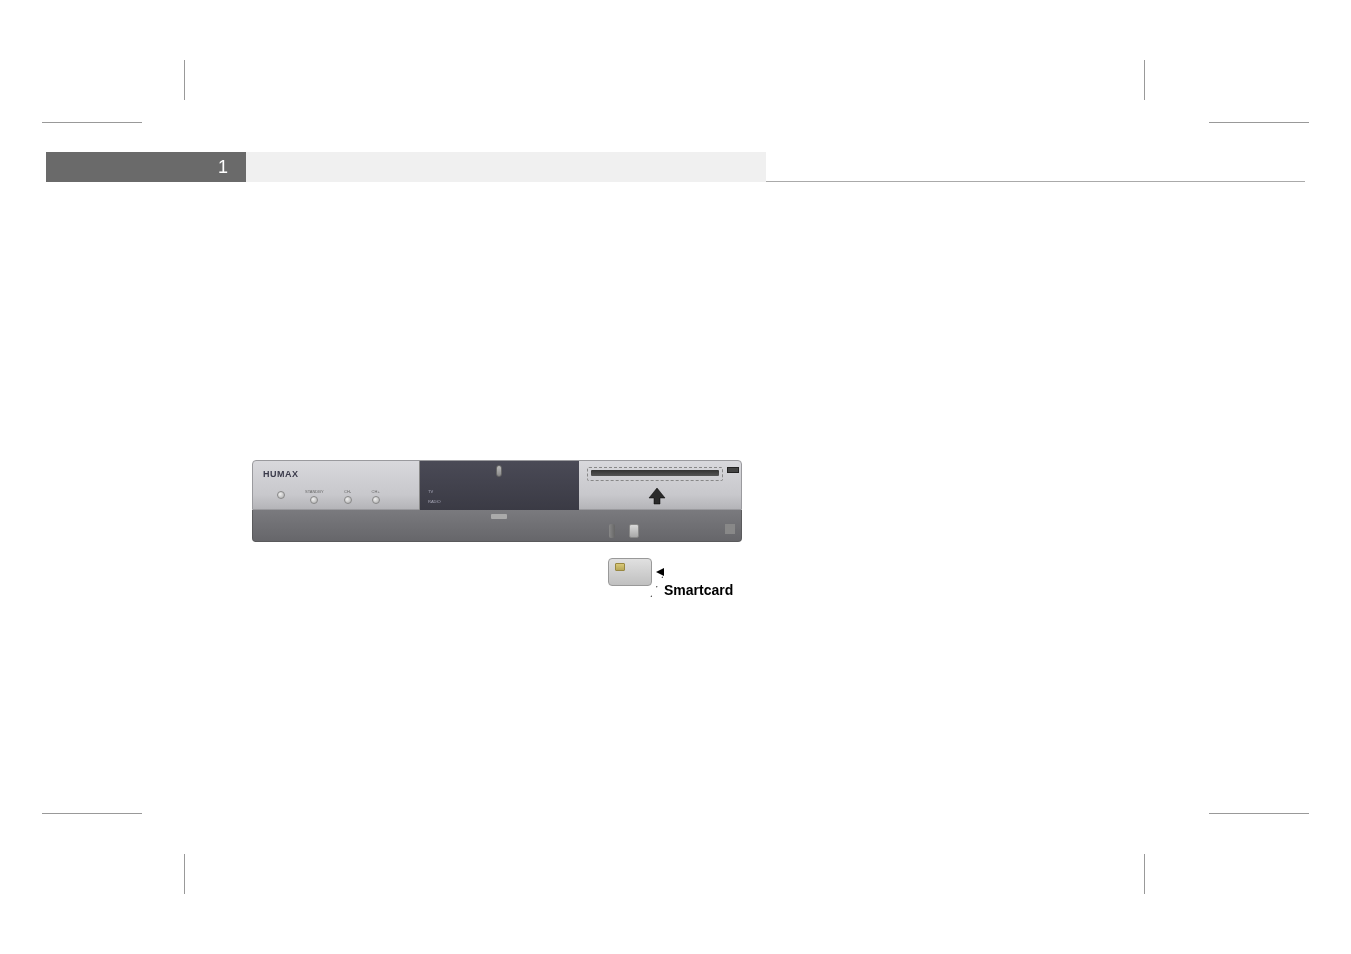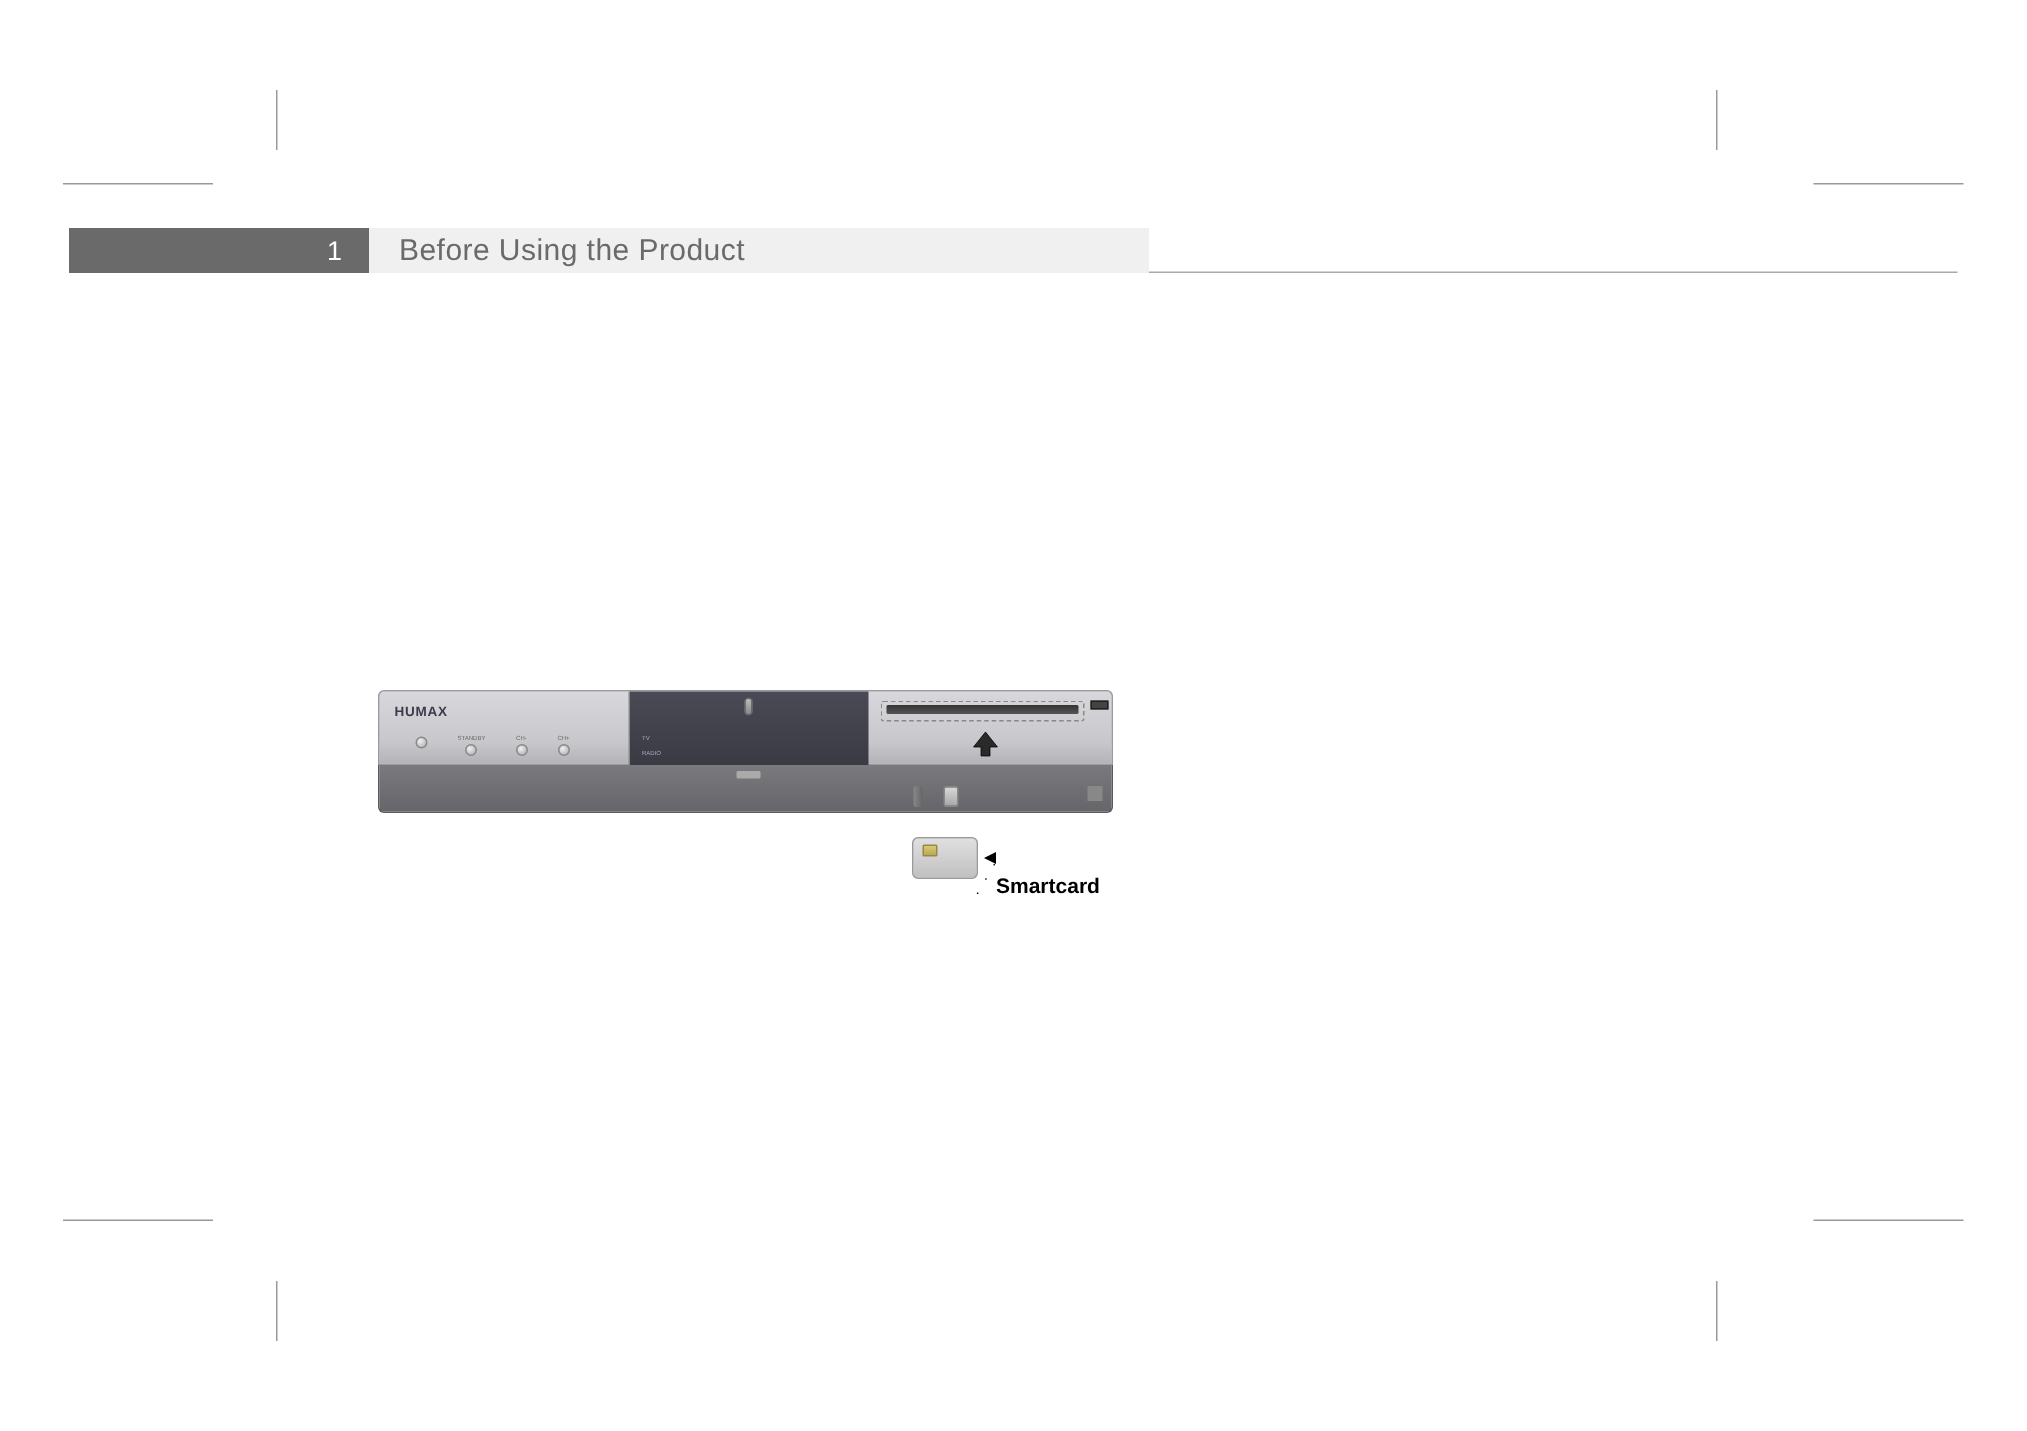--- a/index.html
+++ b/index.html
@@ -324,21 +324,20 @@
 <div class="crop-mark crop-tr-h"></div>
 <div class="crop-mark crop-tr-v"></div>
 <div class="crop-mark crop-bl-h"></div>
 <div class="crop-mark crop-bl-v"></div>
 <div class="crop-mark crop-br-h"></div>
 <div class="crop-mark crop-br-v"></div>
 
 <div class="header-row">
   <div class="header-bar">
     <div class="chapter-num-box">1</div>
-    <div class="chapter-title-box">Before Using the Product</div>
   </div>
 </div>
 
 <div class="illustration">
   <div class="receiver">
     <div class="receiver-top">
       <div class="brand-logo">HUMAX</div>
       <div class="leds">
         <div class="led-group">
           <span class="led-label"></span>

